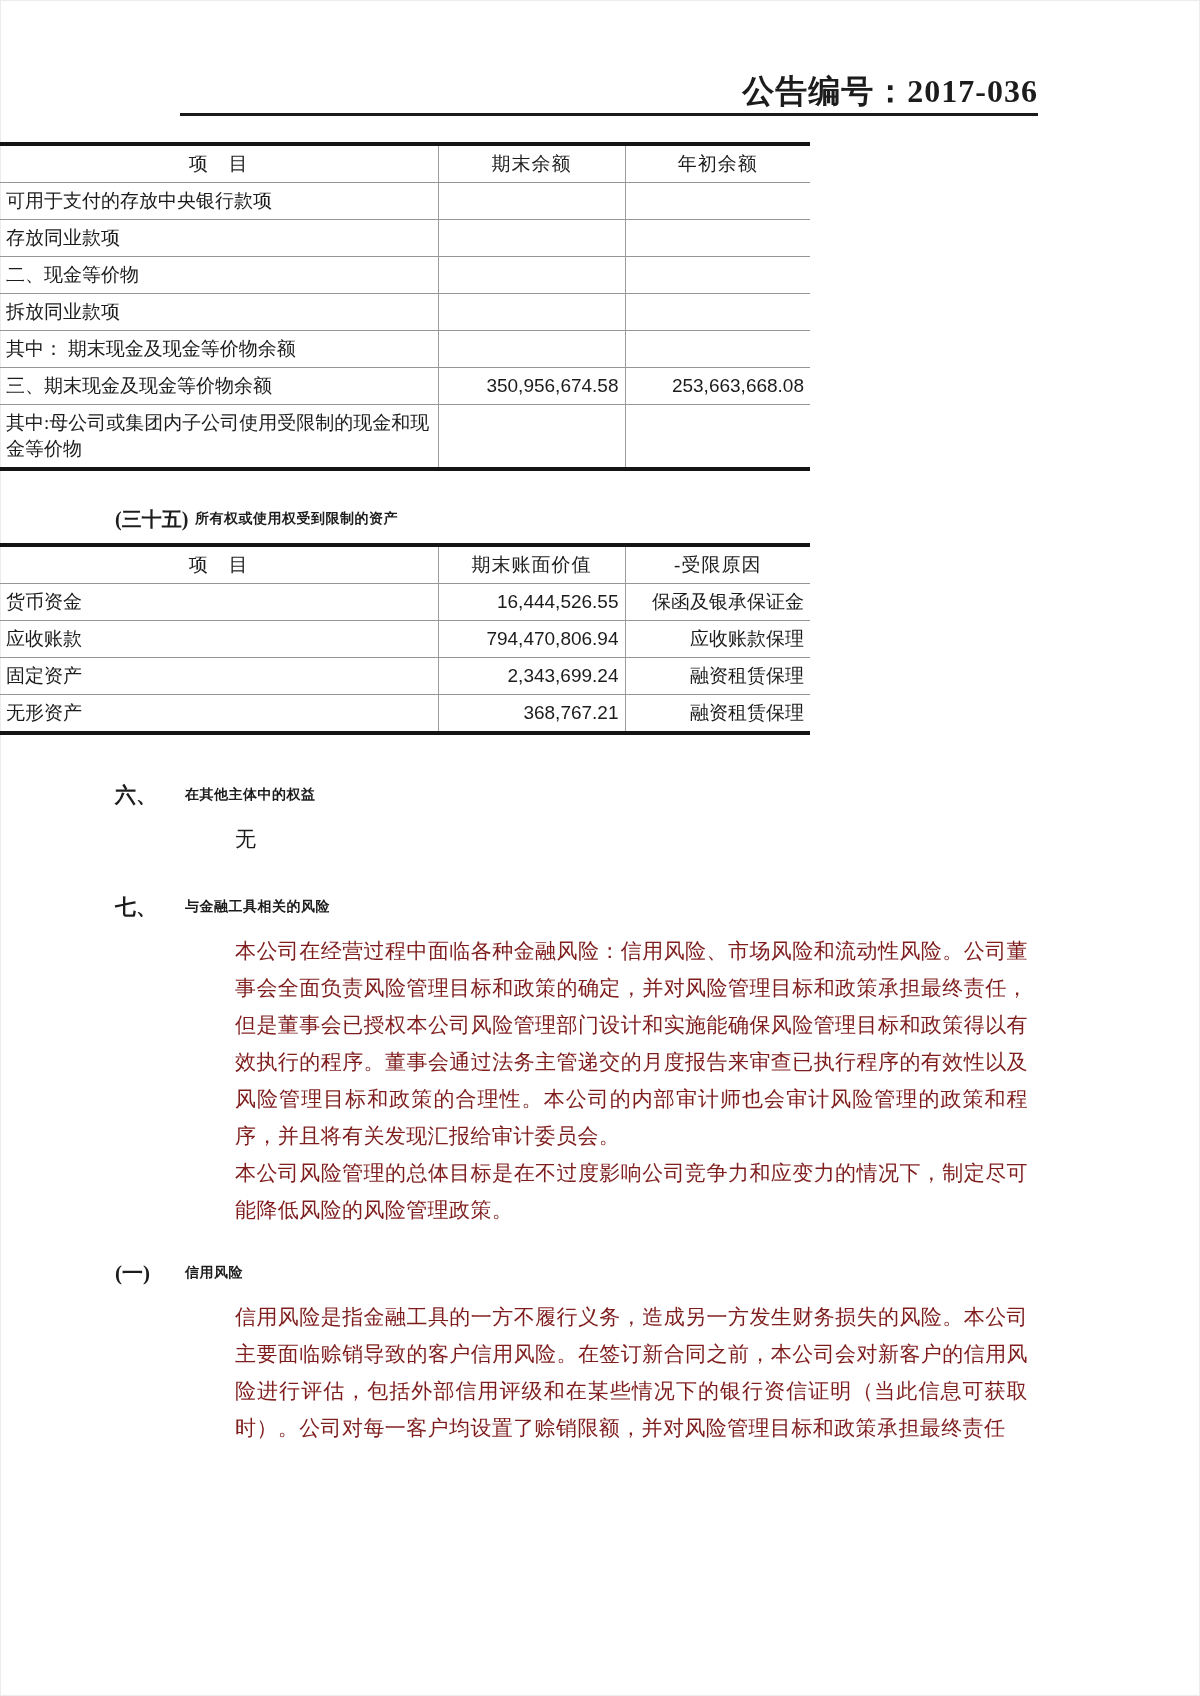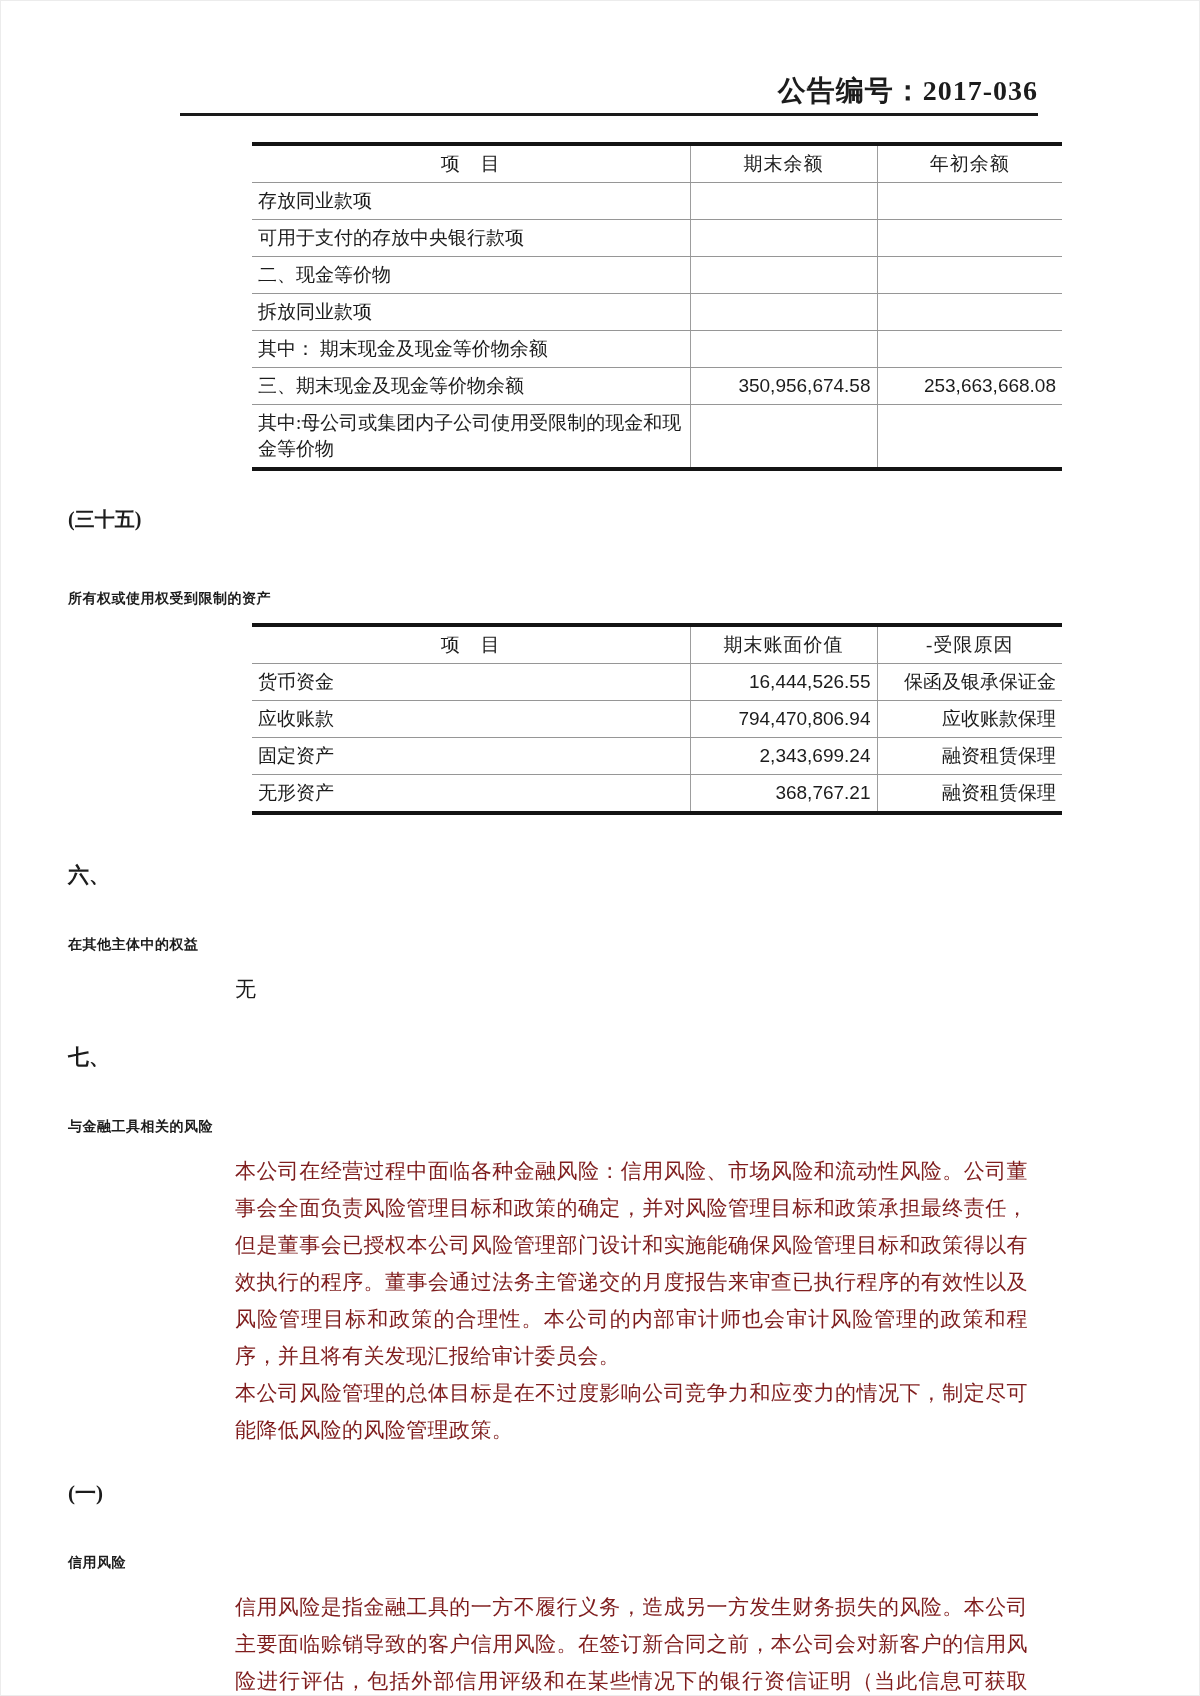--- a/index.html
+++ b/index.html
@@ -13,28 +13,27 @@
     overflow:hidden;
   }
   
   .doc-header{
     margin:76px 162px 0 180px;
     text-align:right;
     border-bottom:3px solid #1a1a1a;
     padding-bottom:7px;
   }
   .doc-number{
-    font-size:28px;
+    font-size:32px;
     font-weight:bold;
     letter-spacing:1px;
     line-height:30px;
   }
   
   table.tbl{
-    margin-left:252px;
     width:810px;
     border-collapse:collapse;
     table-layout:fixed;
     border-top:4px solid #141414;
     border-bottom:4px solid #141414;
   }
   .tbl col.c1{width:438px;}
   .tbl col.c2{width:187px;}
   .tbl col.c3{width:185px;}
   .tbl th,.tbl td{
@@ -60,23 +59,22 @@
     font-size:18px;
   }
   .reason{
     text-align:right;
     padding-left:13px;
   }
   .center{text-align:center;}
   
   .sec{
     display:flex;
-    margin-left:68px;
+    margin-left:115px;
     margin-right:170px;
-    flex-direction:column;
   }
   .sec-num{
     flex:0 0 70px;
     font-size:21px;
     font-weight:bold;
     line-height:28px;
   }
   .sec-num.wide{flex:0 0 80px;font-size:20px;}
   .sec-title{
     font-size:14px;
@@ -121,26 +119,26 @@
       </colgroup>
     <thead>
       <tr>
         <th>项　目</th>
         <th class="vsep">期末余额</th>
         <th class="vsep">年初余额</th>
       </tr>
     </thead>
     <tbody>
       <tr>
+        <td class="ind-deep">可用于支付的存放中央银行款项</td>
+        <td class="vsep num"></td>
+        <td class="vsep num"></td>
+      </tr>
+      <tr>
         <td class="ind-deep">存放同业款项</td>
-        <td class="vsep num"></td>
-        <td class="vsep num"></td>
-      </tr>
-      <tr>
-        <td class="ind-deep">可用于支付的存放中央银行款项</td>
         <td class="vsep num"></td>
         <td class="vsep num"></td>
       </tr>
       <tr>
         <td class="ind-small">二、现金等价物</td>
         <td class="vsep num"></td>
         <td class="vsep num"></td>
       </tr>
       <tr>
         <td class="ind-deep">拆放同业款项</td>

